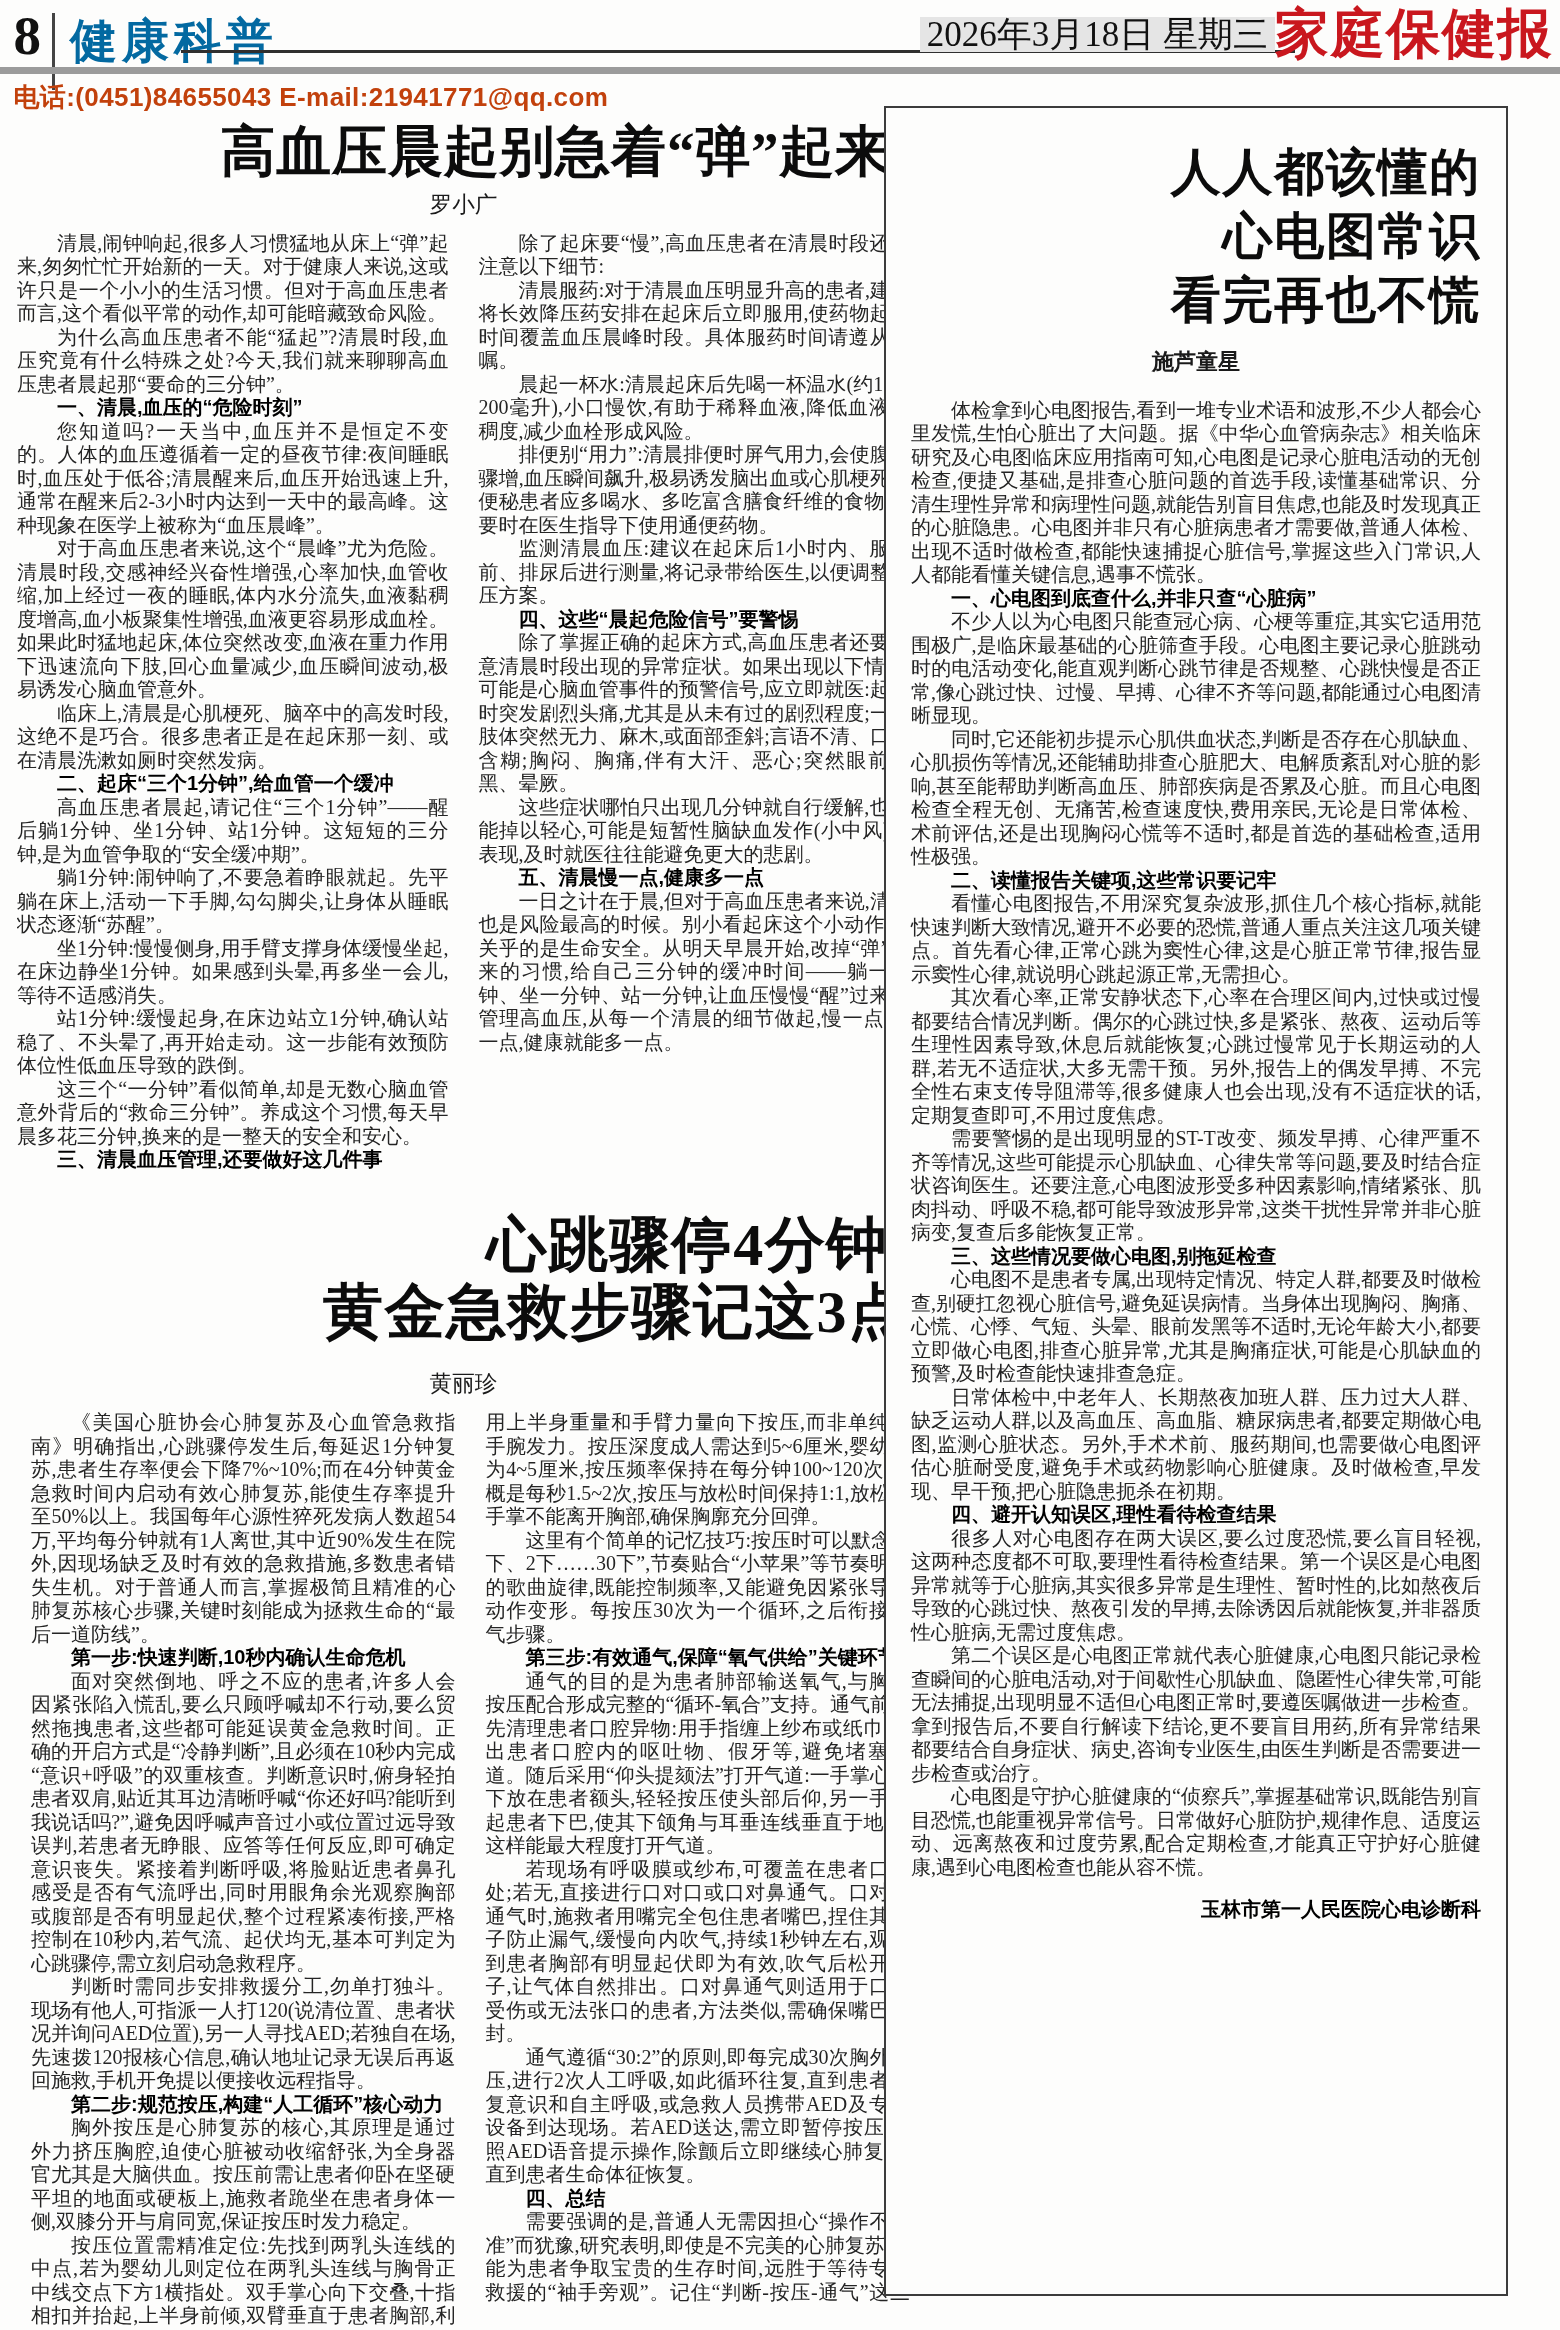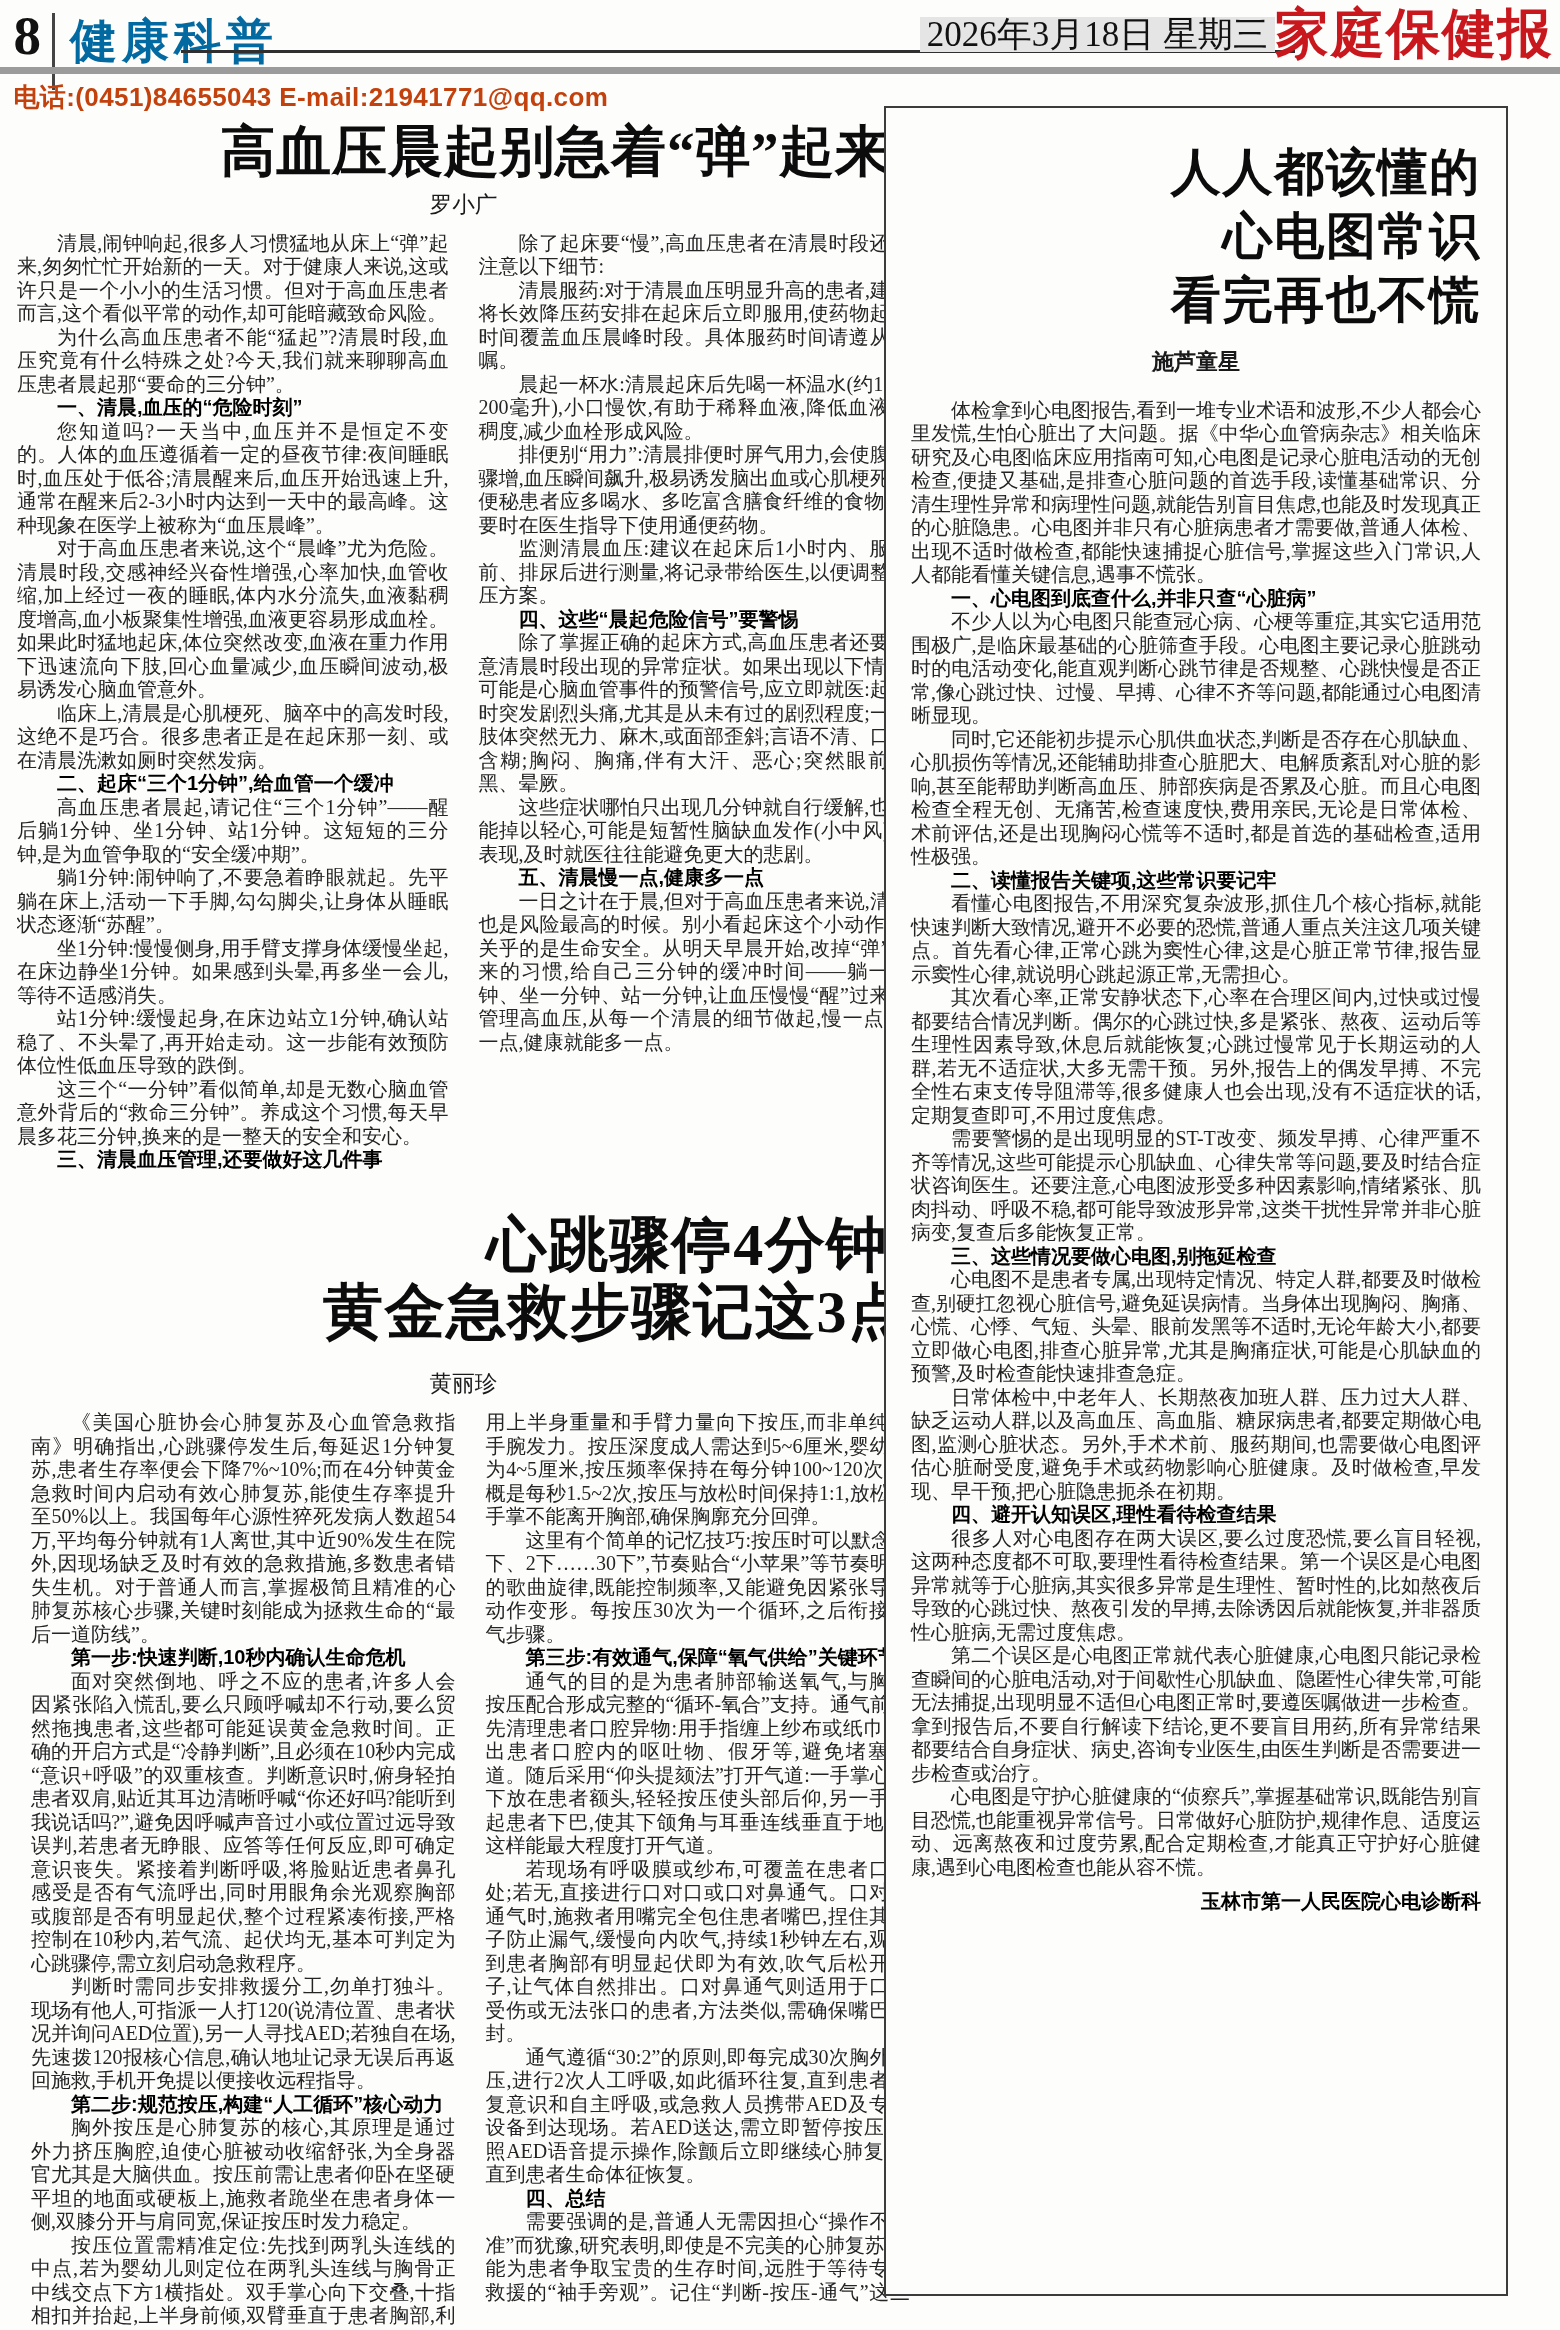--- a/index.html
+++ b/index.html
@@ -33,21 +33,21 @@
   #article-cpr .cols{height:925px;margin-left:14px;}
   
   #article-ecg{left:884px;top:106px;width:624px;height:2190px;border:2.5px solid #3c3c3c;
     padding:28.5px 25px 20px 25px;box-sizing:border-box;background:#fdfdfc;}
   #article-ecg .big-title{font-size:50px;line-height:1.28;letter-spacing:1.7px;margin:3.4px 0 15px 0;}
   #article-ecg .byline{font-size:22px;font-weight:700;margin-bottom:22px;}
   
   .para{margin:0;font-size:20px;line-height:23.5px;text-align:justify;text-indent:2em;color:#242424;word-break:break-all;}
   .para.h{font-family:"Liberation Sans","DejaVu Sans",sans-serif;font-weight:700;color:#000;}
   .para.sig{font-family:"Liberation Sans","DejaVu Sans",sans-serif;font-weight:700;color:#000;
-    text-align:right;text-indent:0;margin-top:11px;}
+    text-align:right;text-indent:0;margin-top:19px;}
 </style>
 </head>
 <body>
 
 <div class="page">
 
   <div class="pagenum">8</div>
   <div class="mast-vline"></div>
   <div class="section-title">健康科普</div>
   <div class="mast-thin-rule"></div>

